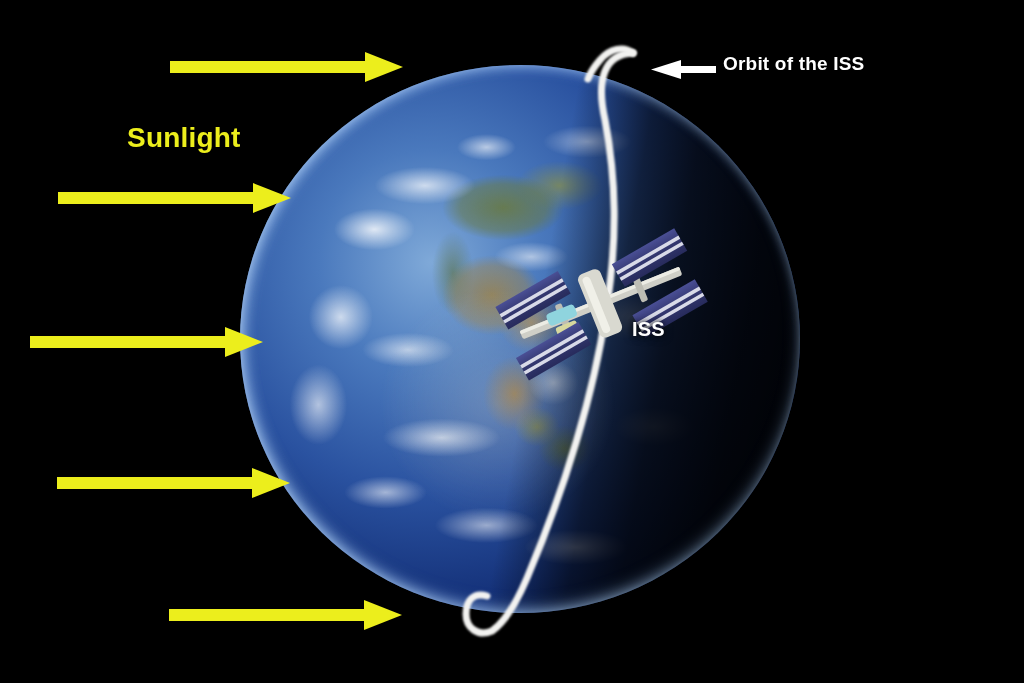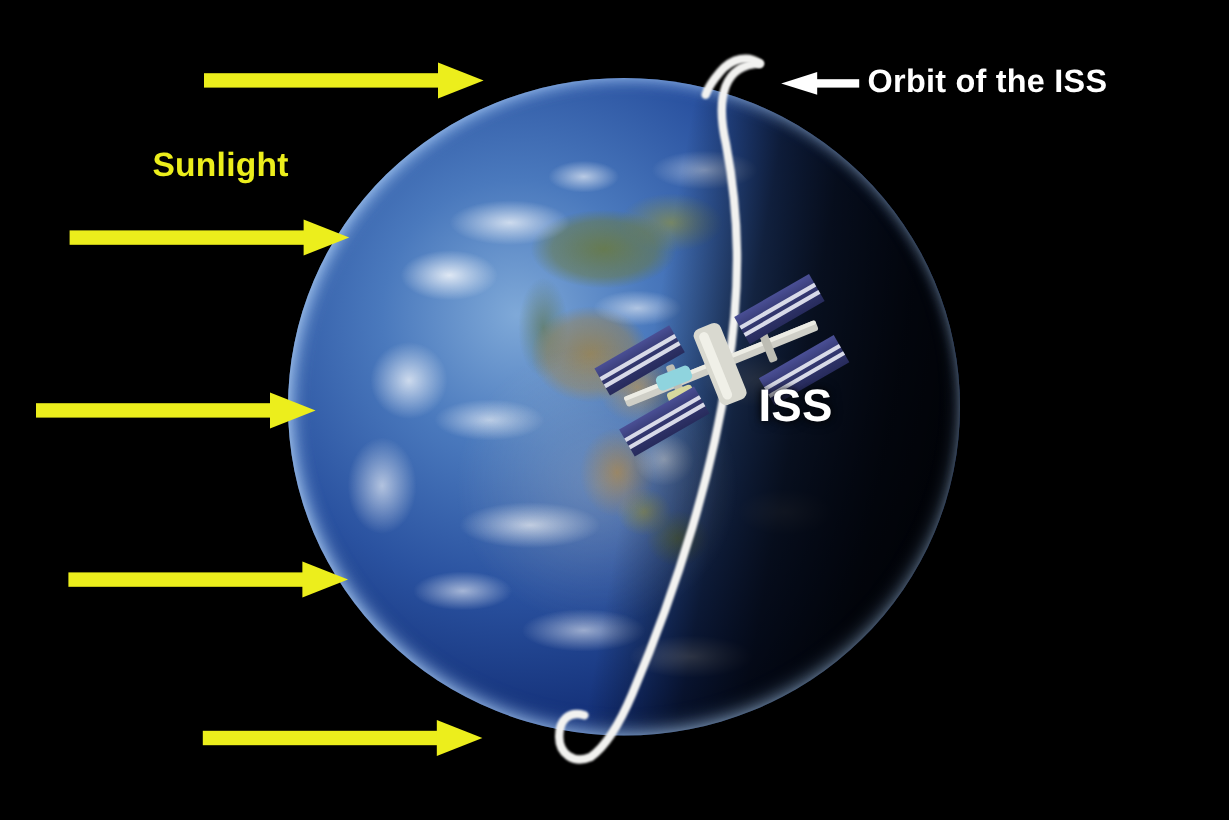--- a/index.html
+++ b/index.html
@@ -114,27 +114,27 @@
   }
   #sunlight-label {
     left: 127px;
     top: 122px;
     font-size: 28px;
     color: #ecee1c;
   }
   #orbit-label {
     left: 723px;
     top: 53px;
-    font-size: 27px;
+    font-size: 19px;
     color: #ffffff;
   }
   #iss-label {
     left: 632px;
     top: 318px;
-    font-size: 38px;
+    font-size: 20px;
     color: #ffffff;
     text-shadow: 0 0 5px rgba(0,0,0,.85), 0 0 10px rgba(0,0,0,.6);
   }
 </style>
 </head>
 <body>
 
 <div id="stage">
 
   <div id="earth-wrap">

